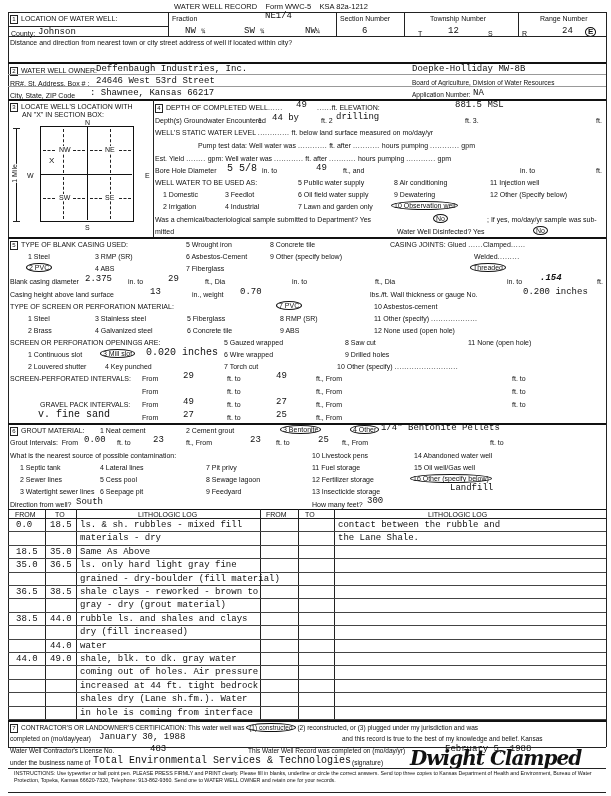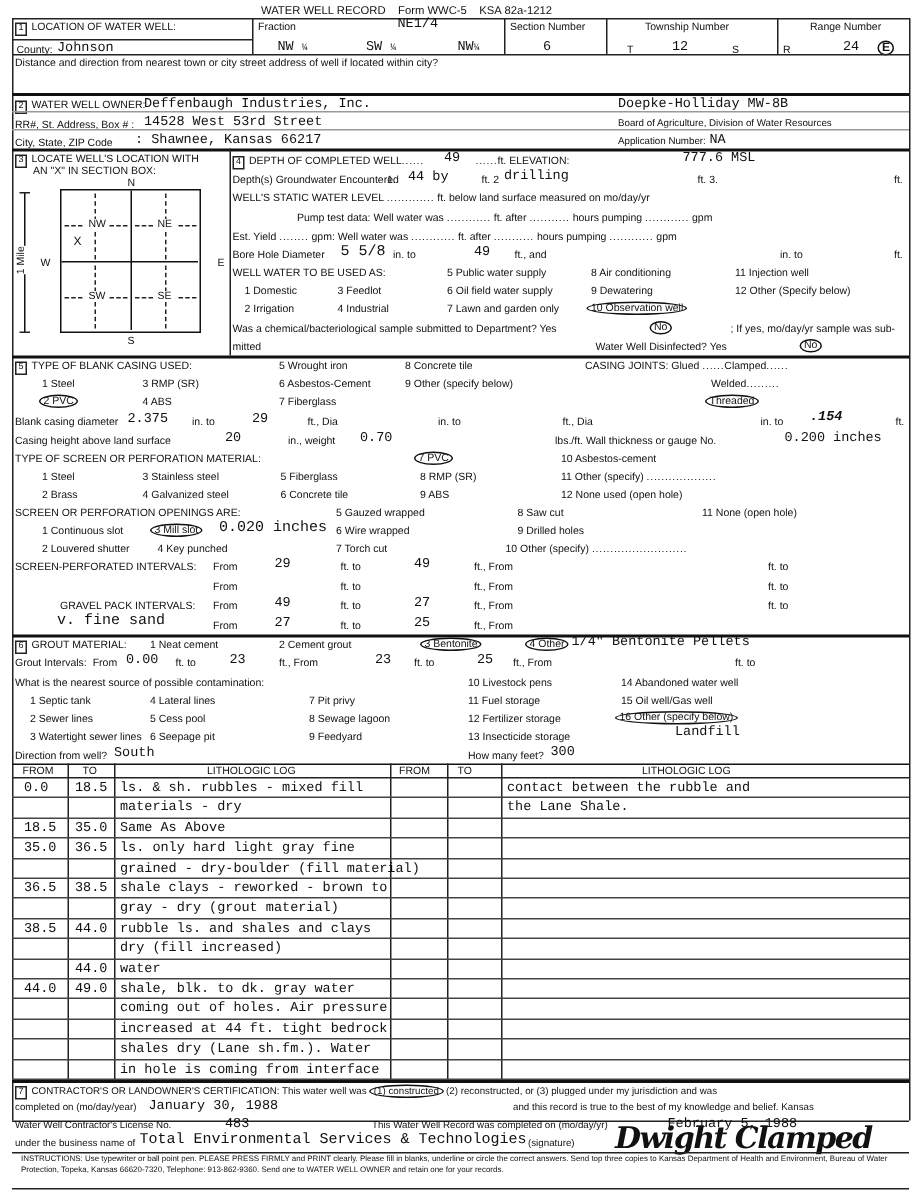--- a/index.html
+++ b/index.html
@@ -58,21 +58,21 @@
 <div class="abs tw" style="left:562px;top:27px;">24</div>
 <div class="abs lbl circle" style="left:585px;top:27px;font-weight:bold;font-size:8px;"><span>E</span></div>
 <div class="hline" style="left:8px;top:36px;width:598px;"></div>
 <div class="abs lbl" style="left:10px;top:39px;">Distance and direction from nearest town or city street address of well if located within city?</div>
 
 <div class="hline thick" style="left:8px;top:62px;width:598px;height:1.5px;"></div>
 <div class="abs lbl" style="left:10px;top:67px;"><span class="secnum">2</span><span>WATER WELL OWNER:</span></div>
 <div class="abs tw" style="left:96px;top:65px;">Deffenbaugh Industries, Inc.</div>
 <div class="abs tw" style="left:412px;top:65px;">Doepke-Holliday MW-8B</div>
 <div class="abs lbl" style="left:10px;top:80px;">RR#, St. Address, Box # :</div>
-<div class="abs tw" style="left:96px;top:77px;">14528 West 53rd Street</div>
+<div class="abs tw" style="left:96px;top:77px;">24646 West 53rd Street</div>
 <div class="abs small" style="left:412px;top:80px;">Board of Agriculture, Division of Water Resources</div>
 <div class="abs lbl" style="left:10px;top:92px;">City, State, ZIP Code</div>
 <div class="abs tw" style="left:90px;top:89px;">: Shawnee, Kansas  66217</div>
 <div class="abs small" style="left:412px;top:92px;">Application Number:</div>
 <div class="abs tw" style="left:473px;top:89px;">NA</div>
 <div class="hline" style="left:8px;top:74px;width:598px;background:#999;"></div>
 <div class="hline" style="left:8px;top:86px;width:598px;background:#999;"></div>
 <div class="hline thick" style="left:8px;top:99px;width:598px;height:1.5px;"></div>
 
 <div class="vline" style="left:153px;top:99px;height:138px;"></div>
@@ -104,21 +104,21 @@
   <div class="abs lbl" style="left:8px;top:30px;font-size:8px;">X</div>
 </div>
 <div class="vline" style="left:16px;top:128px;height:94px;background:#111;"></div>
 <div class="hline" style="left:13px;top:128px;width:7px;"></div>
 <div class="hline" style="left:13px;top:221px;width:7px;"></div>
 <div class="abs lbl" style="left:5px;top:170px;transform:rotate(-90deg);background:#fff;">1 Mile</div>
 
 <div class="abs lbl" style="left:155px;top:104px;"><span class="secnum">4</span><span>DEPTH OF COMPLETED WELL</span><span class="dots">......</span></div>
 <div class="abs tw" style="left:296px;top:101px;">49</div>
 <div class="abs lbl" style="left:317px;top:104px;"><span class="dots">......</span><span>ft. ELEVATION:</span></div>
-<div class="abs tw" style="left:455px;top:101px;">777.6 MSL</div>
+<div class="abs tw" style="left:455px;top:101px;">881.5 MSL</div>
 
 <div class="abs lbl" style="left:155px;top:117px;">Depth(s) Groundwater Encountered</div>
 <div class="abs lbl" style="left:258px;top:117px;">1.</div>
 <div class="abs tw" style="left:272px;top:114px;">44  by</div>
 <div class="abs lbl" style="left:321px;top:117px;">ft. 2</div>
 <div class="abs tw" style="left:336px;top:113px;">drilling</div>
 <div class="abs lbl" style="left:465px;top:117px;">ft. 3.</div>
 <div class="abs lbl" style="left:596px;top:117px;">ft.</div>
 
 <div class="abs lbl" style="left:155px;top:129px;"><span>WELL'S STATIC WATER LEVEL</span> <span class="dots">.............</span> <span>ft. below land surface measured on mo/day/yr</span></div>
@@ -175,21 +175,21 @@
 <div class="abs lbl" style="left:128px;top:278px;">in. to</div>
 <div class="abs tw" style="left:168px;top:275px;">29</div>
 <div class="abs lbl" style="left:205px;top:278px;">ft., Dia</div>
 <div class="abs lbl" style="left:292px;top:278px;">in. to</div>
 <div class="abs lbl" style="left:375px;top:278px;">ft., Dia</div>
 <div class="abs lbl" style="left:507px;top:278px;">in. to</div>
 <div class="abs tw" style="left:540px;top:274px;font-style:italic;font-weight:bold;">.154</div>
 <div class="abs lbl" style="left:597px;top:278px;">ft.</div>
 
 <div class="abs lbl" style="left:10px;top:291px;">Casing height above land surface</div>
-<div class="abs tw" style="left:150px;top:288px;">20</div>
+<div class="abs tw" style="left:150px;top:288px;">13</div>
 <div class="abs lbl" style="left:192px;top:291px;">in., weight</div>
 <div class="abs tw" style="left:240px;top:288px;">0.70</div>
 <div class="abs lbl" style="left:370px;top:291px;">lbs./ft. Wall thickness or gauge No.</div>
 <div class="abs tw" style="left:523px;top:288px;">0.200 inches</div>
 
 <div class="abs lbl" style="left:10px;top:303px;">TYPE OF SCREEN OR PERFORATION MATERIAL:</div>
 <div class="abs lbl" style="left:28px;top:315px;">1 Steel</div>
 <div class="abs lbl" style="left:28px;top:327px;">2 Brass</div>
 <div class="abs lbl" style="left:95px;top:315px;">3 Stainless steel</div>
 <div class="abs lbl" style="left:95px;top:327px;">4 Galvanized steel</div>

